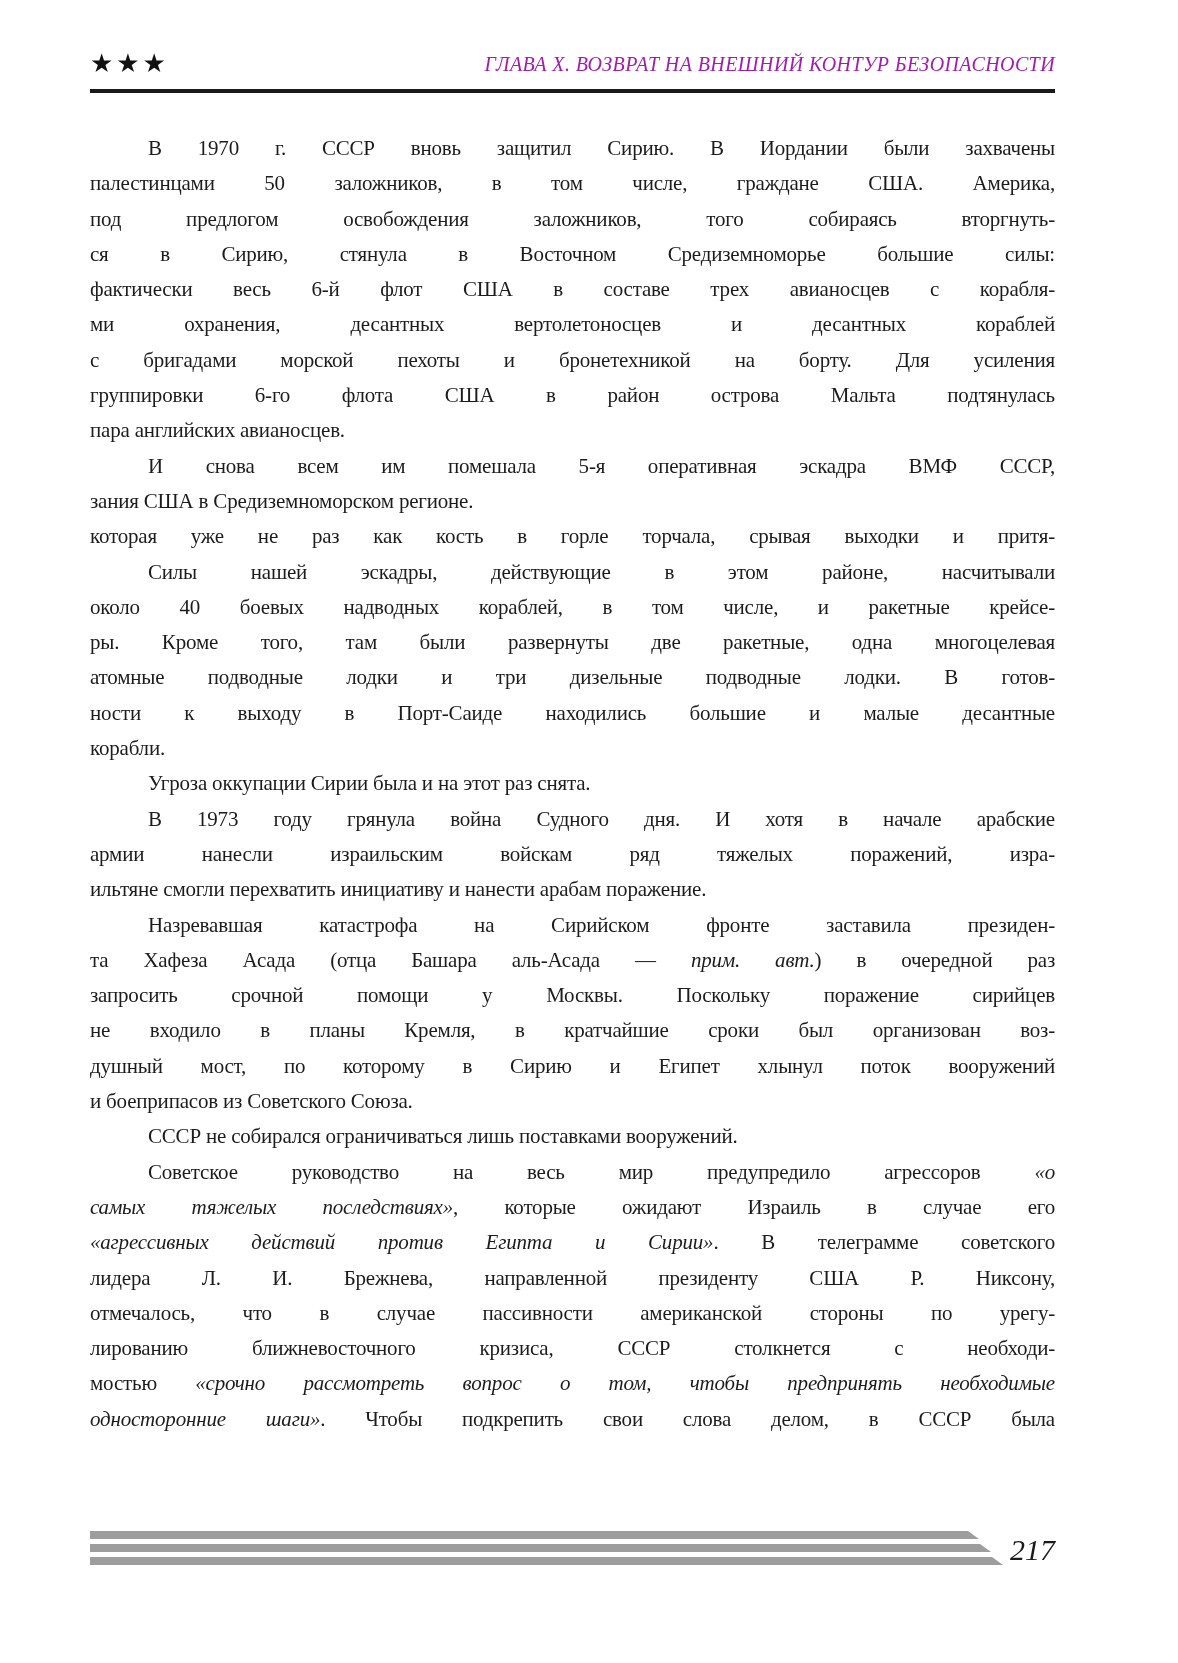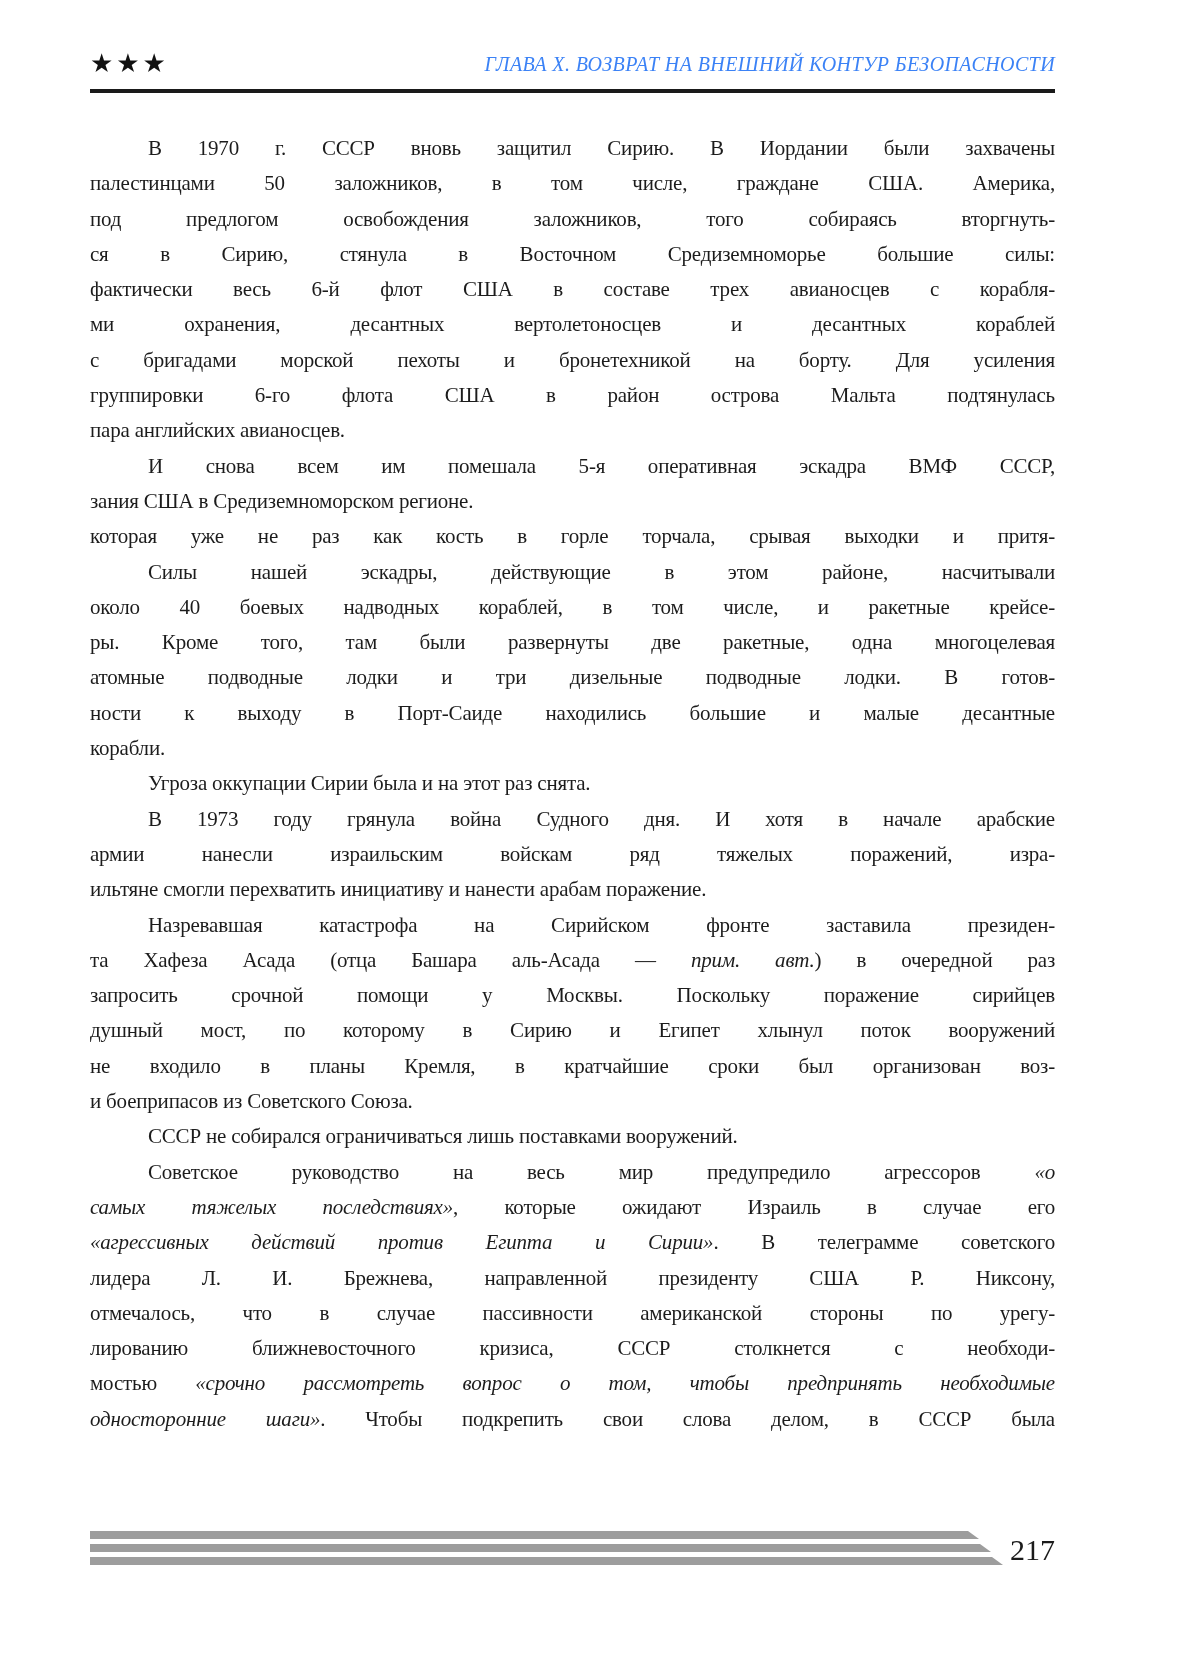--- a/index.html
+++ b/index.html
@@ -36,21 +36,21 @@
     color: #111;
     white-space: nowrap;
   }
   .chapter-title {
     font-style: italic;
     font-size: 20px;
     line-height: 1;
     letter-spacing: 0.4px;
     padding-bottom: 2px;
     white-space: nowrap;
-    color: #3b82f6;
+    color: #a21caf;
   }
   
   .page-body {
     margin-top: 38px;
     font-size: 21px;
     line-height: 35.3px;
     letter-spacing: -0.2px;
   }
   .para { margin: 0; }
   .line {
@@ -66,20 +66,21 @@
   }
   .line.indent { padding-left: 58px; }
   .line em { font-style: italic; }
   
   .page-footer {
     position: absolute;
     top: 1531px;
     left: 90px;
     width: 965px;
     height: 48px;
+    font-style: italic;
   }
   .stripes { position: absolute; left: 0; top: 0; }
   .stripe {
     height: 8px;
     margin-bottom: 5px;
     background: #9d9d9d;
     clip-path: polygon(0 0, calc(100% - 11px) 0, 100% 100%, 0 100%);
   }
   .stripe.w1 { width: 889px; }
   .stripe.w2 { width: 901px; }
@@ -134,22 +135,22 @@
         </div>
         <div class="para">
           <div class="line indent"><span>В 1973 году грянула война Судного дня. И хотя в начале арабские</span></div>
           <div class="line"><span>армии нанесли израильским войскам ряд тяжелых поражений, изра-</span></div>
           <div class="line natural"><span>ильтяне смогли перехватить инициативу и нанести арабам поражение.</span></div>
         </div>
         <div class="para">
           <div class="line indent"><span>Назревавшая катастрофа на Сирийском фронте заставила президен-</span></div>
           <div class="line"><span>та Хафеза Асада (отца Башара аль-Асада — </span><em>прим. авт.</em><span>) в очередной раз</span></div>
           <div class="line"><span>запросить срочной помощи у Москвы. Поскольку поражение сирийцев</span></div>
+          <div class="line"><span>не входило в планы Кремля, в кратчайшие сроки был организован воз-</span></div>
           <div class="line"><span>душный мост, по которому в Сирию и Египет хлынул поток вооружений</span></div>
-          <div class="line"><span>не входило в планы Кремля, в кратчайшие сроки был организован воз-</span></div>
           <div class="line natural"><span>и боеприпасов из Советского Союза.</span></div>
         </div>
         <div class="para">
           <div class="line indent natural"><span>СССР не собирался ограничиваться лишь поставками вооружений.</span></div>
         </div>
         <div class="para">
           <div class="line indent"><span>Советское руководство на весь мир предупредило агрессоров </span><em>«о</em></div>
           <div class="line"><em>самых тяжелых последствиях»</em><span>, которые ожидают Израиль в случае его</span></div>
           <div class="line"><em>«агрессивных действий против Египта и Сирии»</em><span>. В телеграмме советского</span></div>
           <div class="line"><span>лидера Л. И. Брежнева, направленной президенту США Р. Никсону,</span></div>

